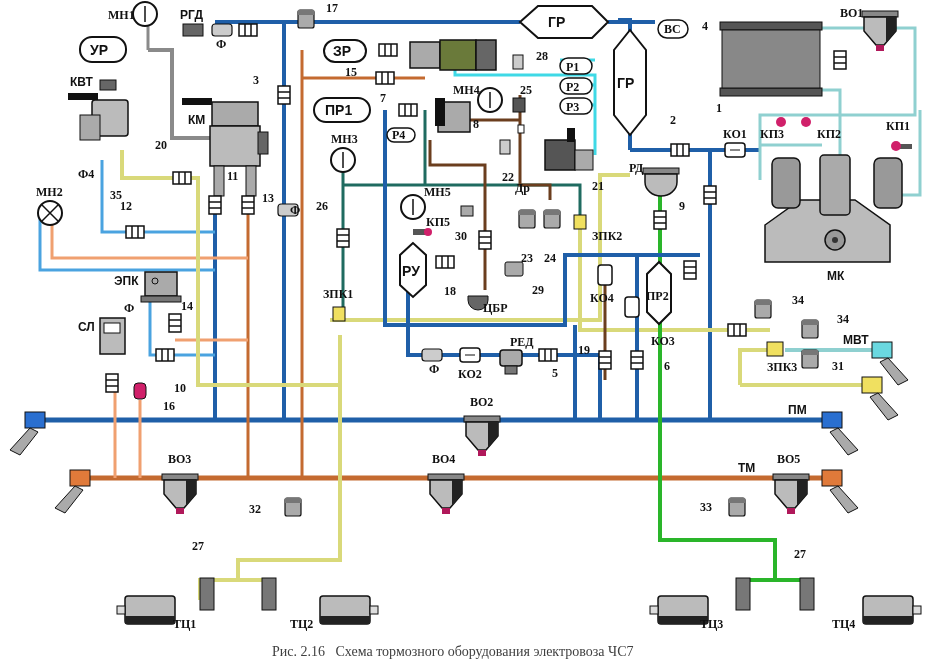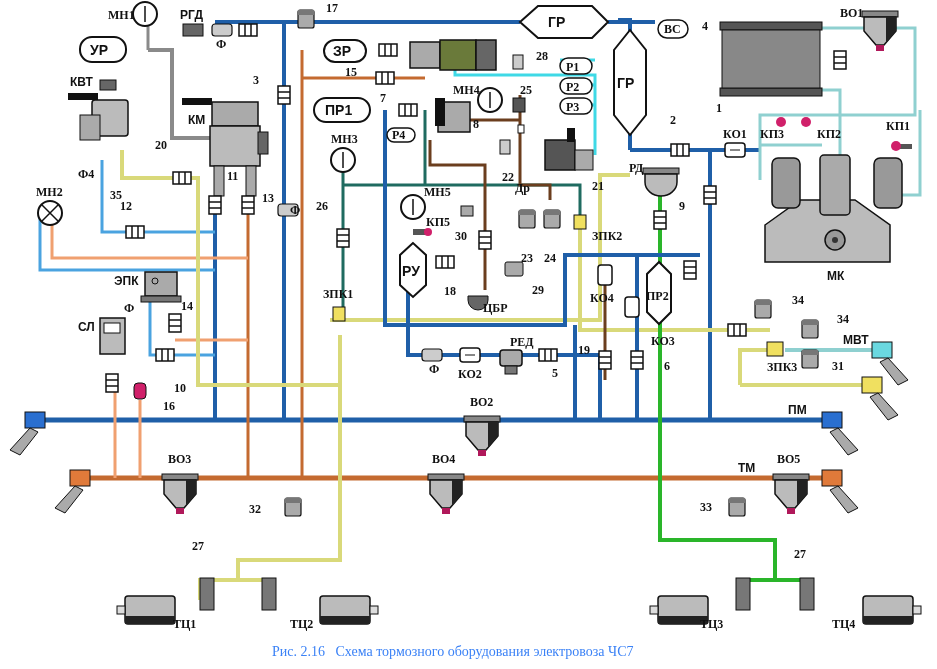--- a/index.html
+++ b/index.html
@@ -2,21 +2,21 @@
 <html><head>
 <meta charset="utf-8">
 <style>
   html,body{margin:0;padding:0;background:#fff;}
   body{width:937px;height:669px;overflow:hidden;font-family:"Liberation Serif",serif;}
   #wrap{position:relative;width:937px;height:669px;}
   svg{position:absolute;left:0;top:0;}
   .lbl{font-family:"Liberation Serif",serif;font-weight:bold;font-size:12px;fill:#111;}
   .lbls{font-family:"Liberation Sans",sans-serif;font-weight:bold;font-size:12px;fill:#111;}
   .tank-t{font-family:"Liberation Sans",sans-serif;font-weight:bold;font-size:14px;fill:#111;}
-  .caption{position:absolute;left:272px;top:644px;font-family:"Liberation Serif",serif;font-size:14px;color:#3b82f6;white-space:pre;}
+  .caption{position:absolute;left:272px;top:644px;font-family:"Liberation Serif",serif;font-size:14px;color:#404040;white-space:pre;}
 </style>
 </head>
 <body>
 
 <div id="wrap">
 <svg width="937" height="669" viewBox="0 0 937 669">
   <defs>
     <g id="valve">
       <rect x="-9" y="-6" width="18" height="12" fill="#fff" stroke="#111" stroke-width="1.5"></rect>
       <line x1="-3" y1="-6" x2="-3" y2="6" stroke="#111" stroke-width="1.5"></line>

